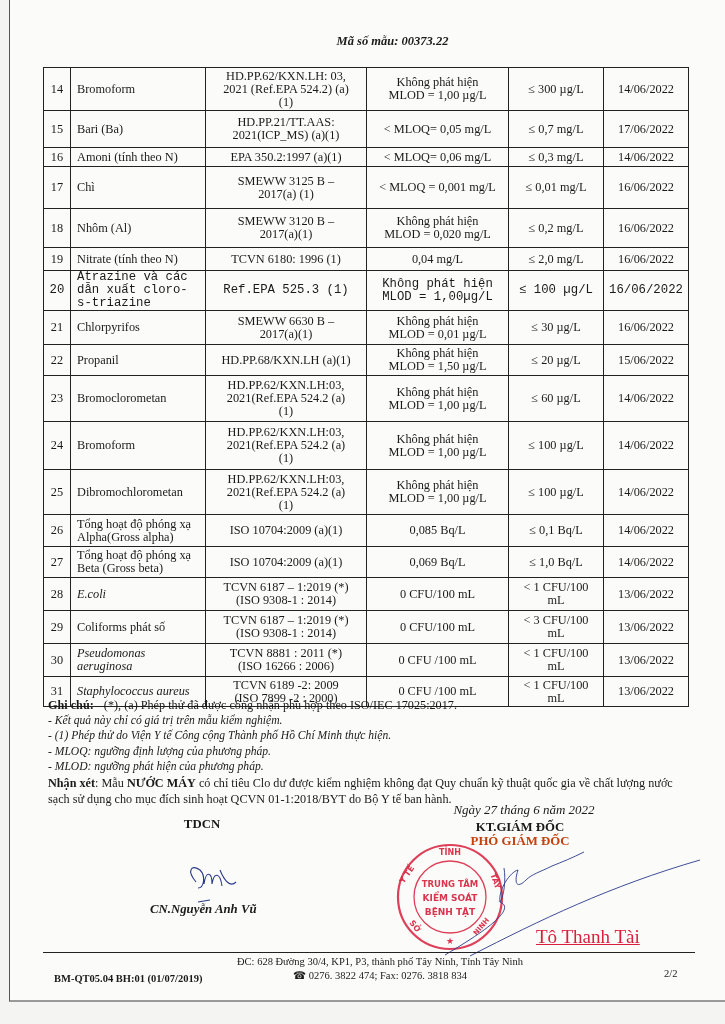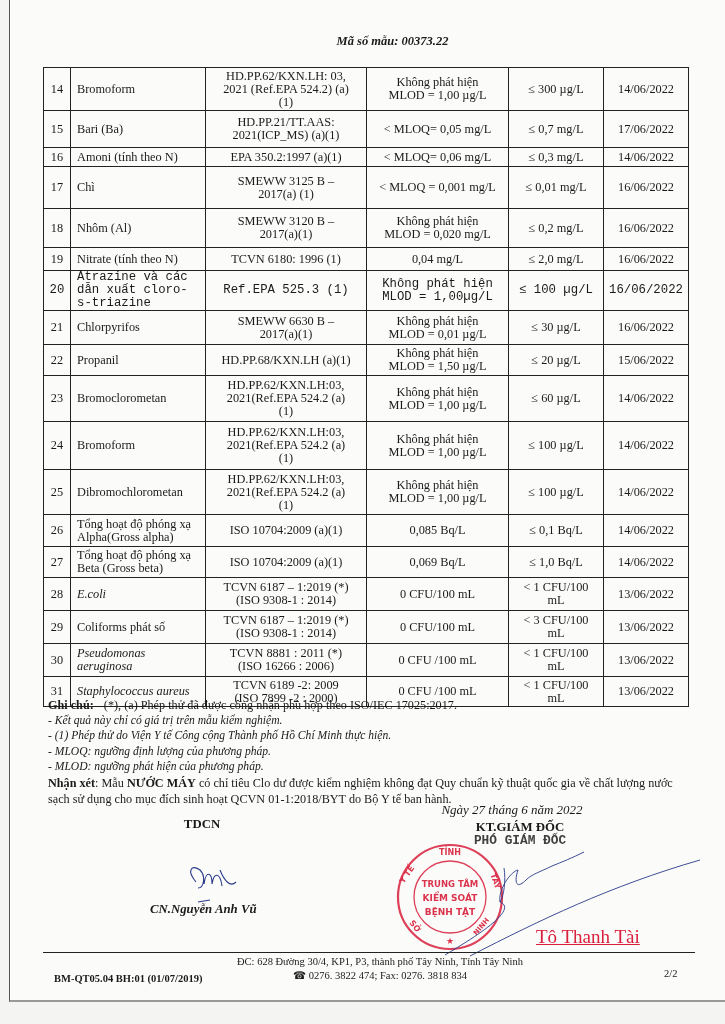--- a/index.html
+++ b/index.html
@@ -38,28 +38,28 @@
   .notes .it { font-style:italic; font-size:11.6px; line-height:15.4px; }
   .notes b { font-weight:bold; }
   .sign-left {
     position:absolute; left:52px; top:814px; width:300px; text-align:center;
     font-weight:bold; font-size:12.8px; line-height:21px;
   }
   .sign-left-name {
     position:absolute; left:150px; top:902px; font-style:italic; font-weight:bold; font-size:12.8px;
   }
   .date-line {
-    position:absolute; left:372px; top:802px; width:280px; text-align:center;
+    position:absolute; left:384px; top:802px; width:280px; text-align:center;
     font-style:italic; font-size:13px;
   }
   .sign-right-title {
     position:absolute; left:380px; top:820px; width:280px; text-align:center;
     font-weight:bold; font-size:12.8px; line-height:14px;
   }
-  .sign-right-title .deputy { color:#404040;font-family:Liberation Mono, monospace; }
+  .sign-right-title .deputy { color:#c2410c; }
   .sign-right-name {
     position:absolute; left:536px; top:926px; color:#d8203c; font-size:19px;
     text-decoration:underline; text-decoration-thickness:1px;
   }
   .stamp { position:absolute; left:395px; top:842px; width:110px; height:110px; }
   .sig-svg { position:absolute; left:0; top:0; width:725px; height:1024px; pointer-events:none; }
   .footer-rule { position:absolute; left:43px; top:952px; width:652px; height:1px; background:#222; }
   .footer-addr {
     position:absolute; left:200px; top:955px; width:360px; text-align:center; font-size:10.5px; line-height:14px;
   }

